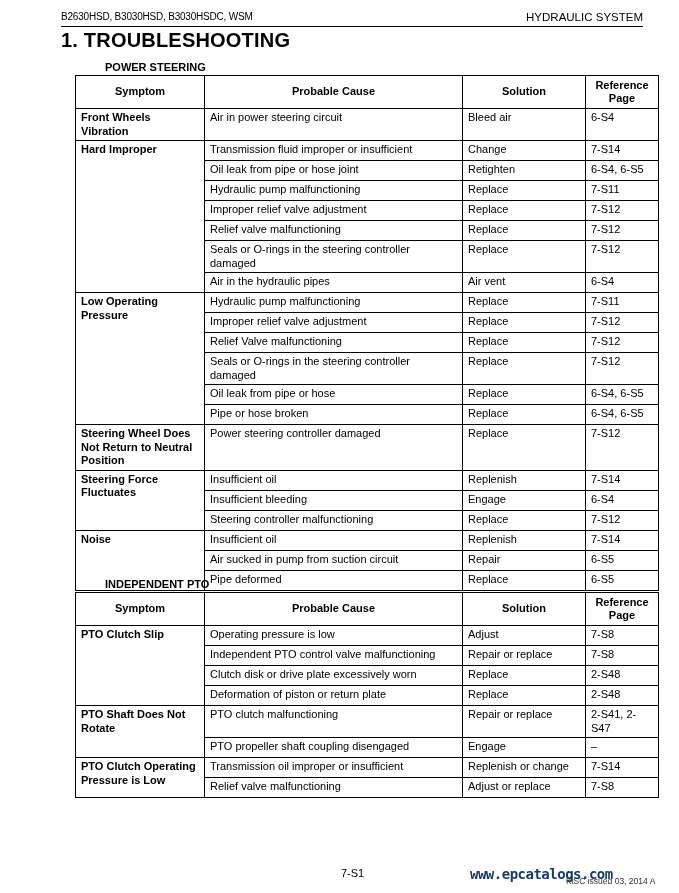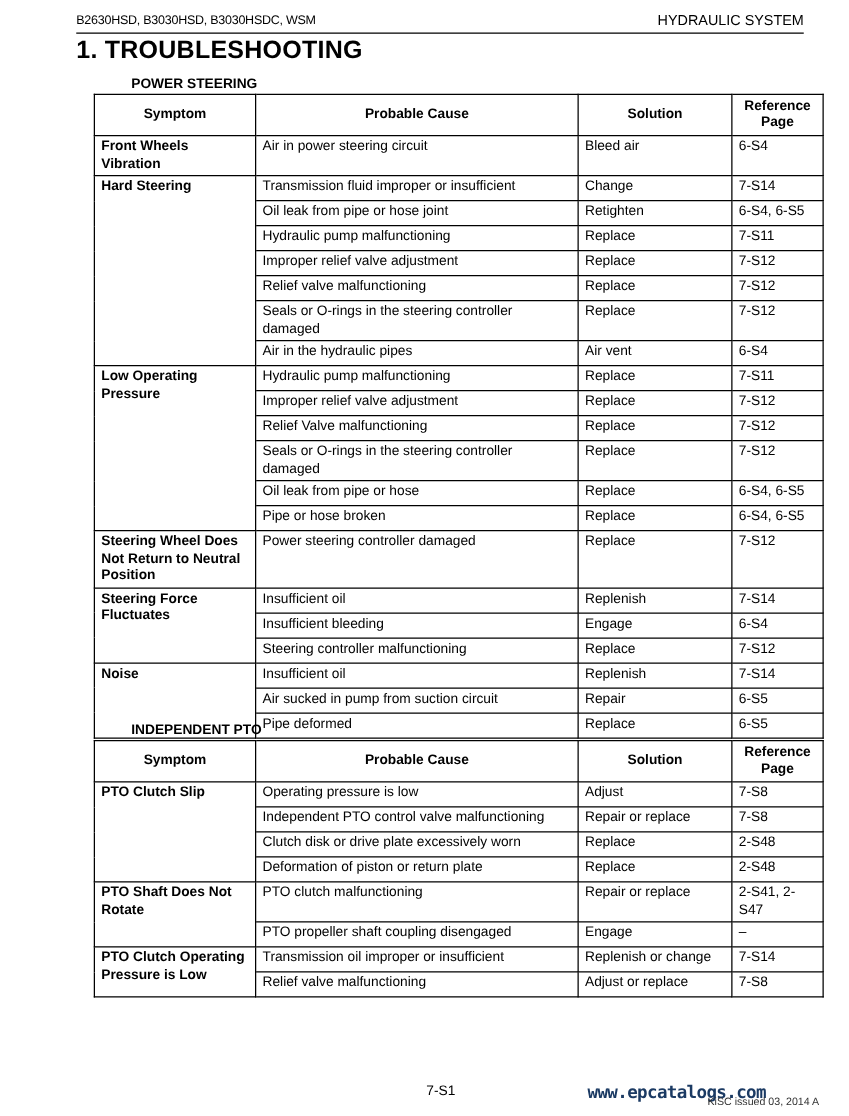--- a/index.html
+++ b/index.html
@@ -55,21 +55,21 @@
     </tr>
   </thead>
   <tbody>
       <tr class="row">
         <td class="sym" rowspan="1">Front Wheels Vibration</td>
         <td>Air in power steering circuit</td>
         <td>Bleed air</td>
         <td class="ref">6-S4</td>
       </tr>
       <tr class="row">
-        <td class="sym" rowspan="7">Hard Steering</td>
+        <td class="sym" rowspan="7">Hard Improper</td>
         <td>Transmission fluid improper or insufficient</td>
         <td>Change</td>
         <td class="ref">7-S14</td>
       </tr>
       <tr class="row">
         <td>Oil leak from pipe or hose joint</td>
         <td>Retighten</td>
         <td class="ref">6-S4, 6-S5</td>
       </tr>
       <tr class="row">

